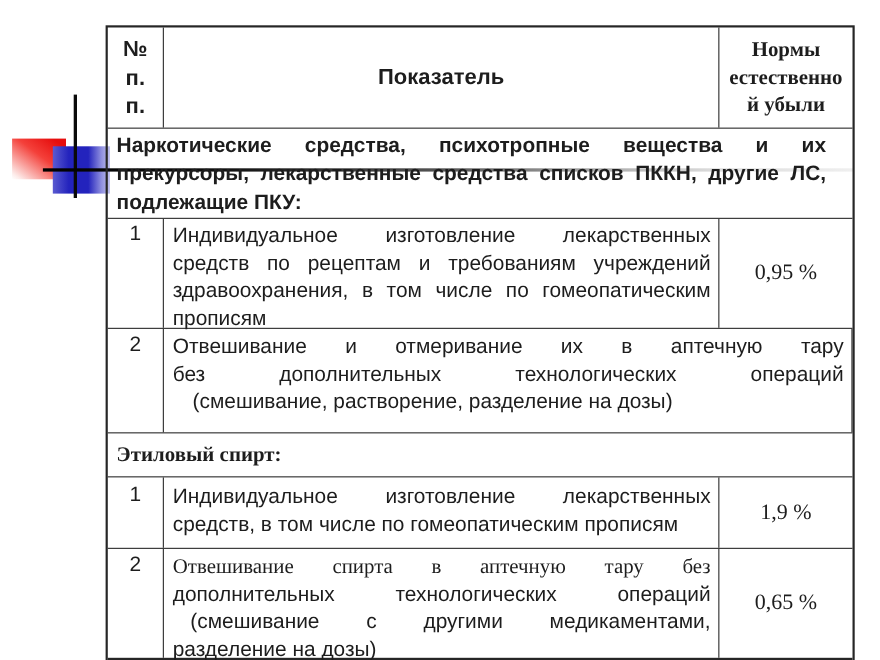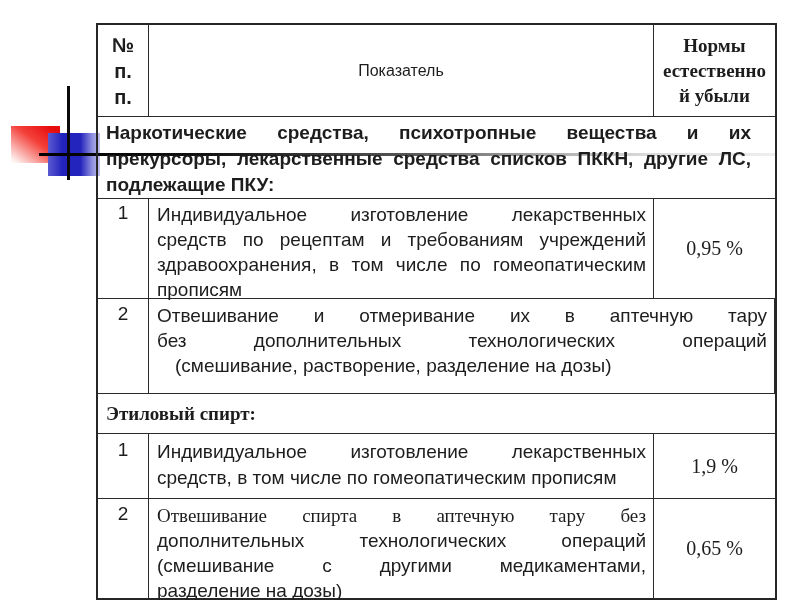--- a/index.html
+++ b/index.html
@@ -25,21 +25,21 @@
     display:flex;flex-direction:column;
   }
   .trow{display:flex;box-sizing:border-box;border-bottom:1.5px solid #2a2a2a;}
   .trow:last-child{border-bottom:2px solid #262626;}
   #hdr{height:92px;}
   .h1{flex:0 0 51px;box-sizing:border-box;border-right:1.5px solid #2a2a2a;
     display:flex;align-items:center;justify-content:center;text-align:center;
     font-weight:bold;font-size:20px;line-height:26px;white-space:pre-line;}
   .h2{flex:1;box-sizing:border-box;border-right:1.5px solid #2a2a2a;
     display:flex;align-items:center;justify-content:center;
-    font-weight:normal;font-size:16px;}
+    font-weight:bold;font-size:20px;}
   .h3{flex:0 0 121px;box-sizing:border-box;display:flex;align-items:center;justify-content:center;
     text-align:center;font-family:"Liberation Serif",serif;font-weight:bold;
     font-size:19px;line-height:25px;white-space:pre-line;}
   .c1{flex:0 0 51px;box-sizing:border-box;border-right:1.5px solid #2a2a2a;
     text-align:center;font-size:19px;}
   .c2{flex:1;box-sizing:border-box;border-right:1.5px solid #2a2a2a;
     padding-left:8px;padding-right:7px;font-size:19px;}
   .c3{flex:0 0 121px;box-sizing:border-box;display:flex;align-items:center;justify-content:center;
     font-family:"Liberation Serif",serif;font-size:20px;}
   .section-cell{flex:1;box-sizing:border-box;padding-left:8px;padding-right:24px;
@@ -98,19 +98,19 @@
           <div class="c2" style="padding-top: 5px;">
             <div class="line" style="line-height: 26px;">Индивидуальное изготовление лекарственных</div>
             <div class="line last" style="line-height: 26px;">средств, в том числе по гомеопатическим прописям</div>
           </div>
           <div class="c3">1,9 %</div>
         </div><div class="trow" style="height: 101px;">
           <div class="c1" style="padding-top: 4px;">2</div>
           <div class="c2" style="padding-top: 4px;">
             <div class="line" style="line-height: 25px; font-family: Liberation Serif, serif;">Отвешивание спирта в аптечную тару без</div>
             <div class="line" style="line-height: 25px;">дополнительных технологических операций</div>
-            <div class="line" style="line-height: 25px;">(смешивание с другими медикаментами,</div>
+            <div class="line" style="line-height: 25px; margin-left: 16px;">(смешивание с другими медикаментами,</div>
             <div class="line last" style="line-height: 25px;">разделение на дозы)</div>
           </div>
           <div class="c3">0,65 %</div>
         </div></div>
   </div>
 </div>
 
 </body></html>

